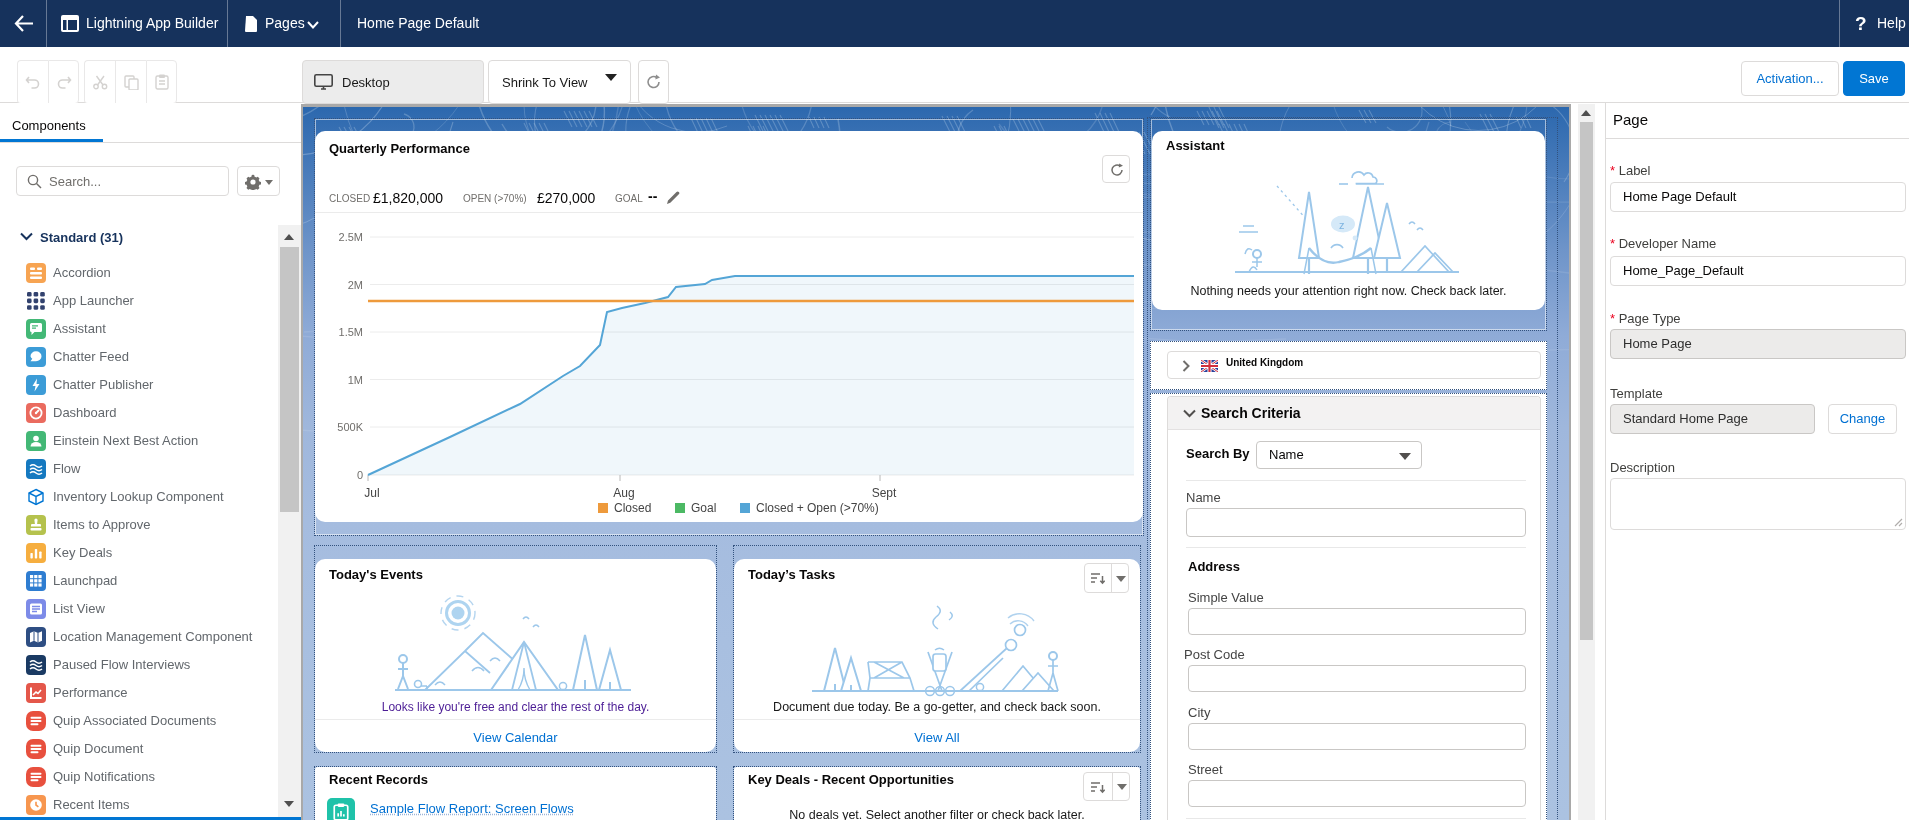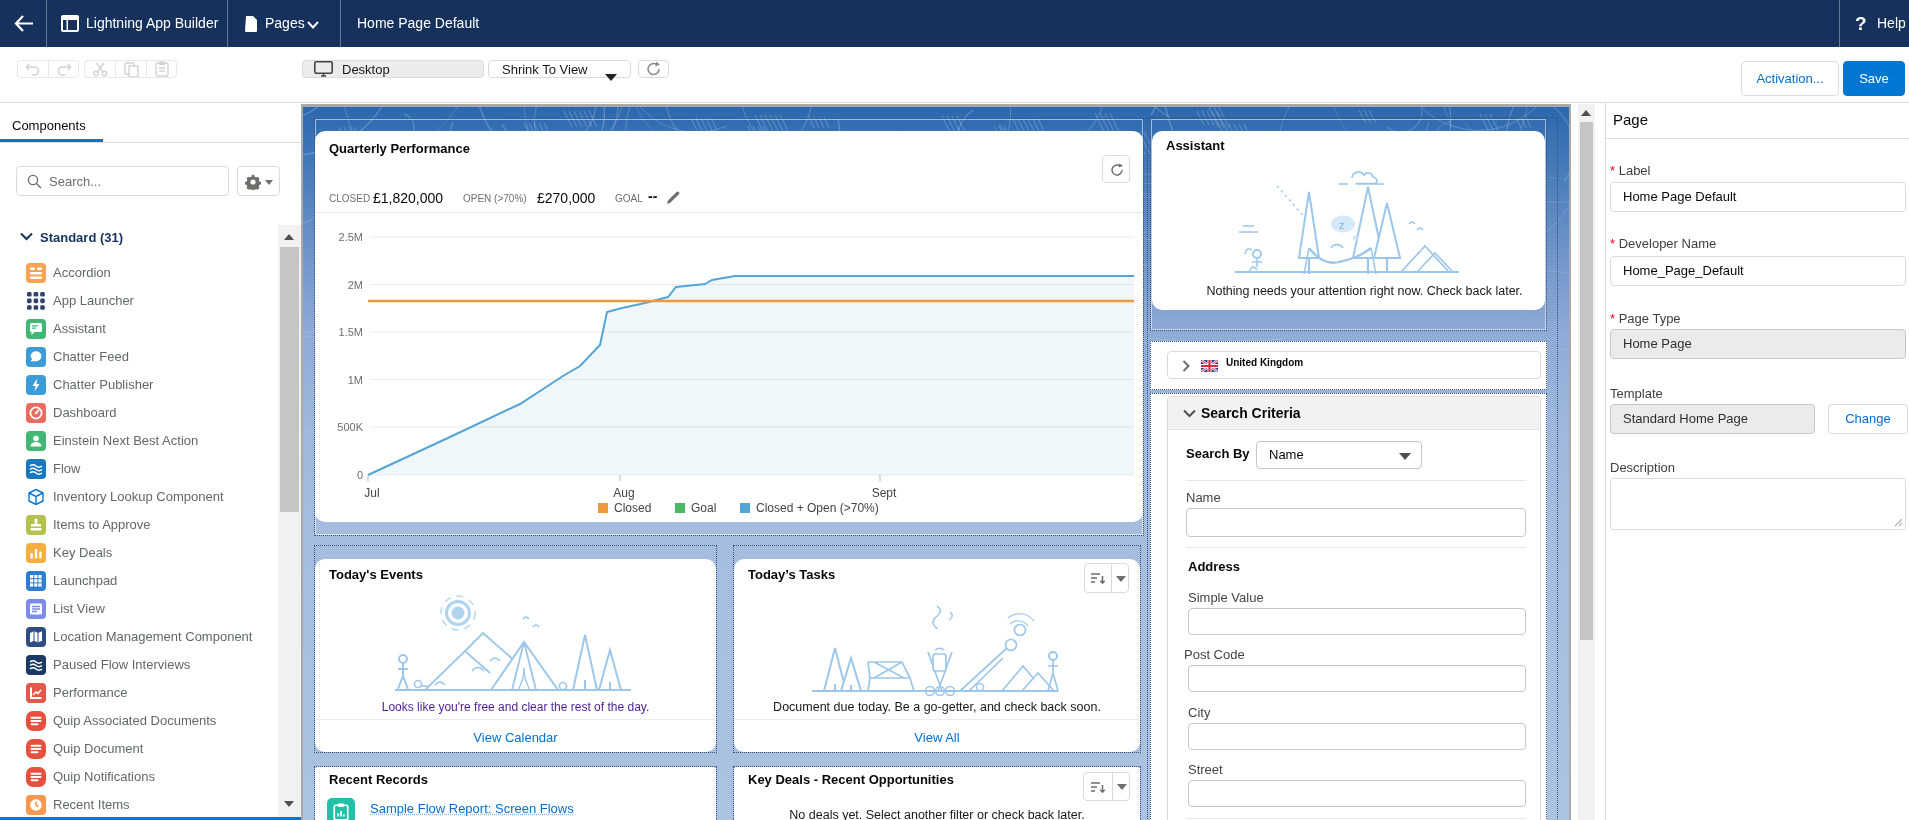--- a/index.html
+++ b/index.html
@@ -5,21 +5,21 @@
   * { margin:0; padding:0; box-sizing:border-box; }
   html,body { width:1909px; height:820px; overflow:hidden; font-family:"Liberation Sans",sans-serif; background:#fff; }
   #app { position:relative; width:1909px; height:820px; overflow:hidden; }
   .abs { position:absolute; }
   
   .topnav { position:absolute; left:0; top:0; width:1909px; height:47px; background:#16325c; }
   .topnav .sep { position:absolute; top:0; width:1px; height:47px; background:rgba(255,255,255,.35); }
   .navtxt { position:absolute; color:#fff; font-size:14px; line-height:47px; white-space:nowrap; }
   
   .toolbar { position:absolute; left:0; top:47px; width:1909px; height:56px; background:#fff; border-bottom:1px solid #dddbda; }
-  .tbtn { position:absolute; top:13px; height:18px; background:#fff; border:1px solid #e9e8e8; display:flex; align-items:center; justify-content:center; }
+  .tbtn { position:absolute; top:13px; height:44px; background:#fff; border:1px solid #e9e8e8; display:flex; align-items:center; justify-content:center; }
   .tbtn.en { border:1px solid #dddbda; }
   
   .sidebar { position:absolute; left:0; top:103px; width:301px; height:717px; background:#fff; }
   .cmp-row { position:absolute; left:26px; height:20px; display:flex; align-items:center; }
   .cmp-row .lbl { position:absolute; left:27px; top:2px; font-size:13px; color:#62676c; white-space:nowrap; }
   
   .canvas { position:absolute; left:301px; top:104px; width:1270px; height:716px;
      border-top:3px solid #a9a9a9; border-left:2px solid #a9a9a9; border-right:2px solid #a9a9a9;
      background:linear-gradient(180deg,#2c68ae 0%,#4579b9 8%,#6e94c9 20%,#8fabd7 32%,#9fb7dc 45%,#a5bcdf 58%,#a8bfe0 75%,#abc2e1 100%);
      overflow:hidden; }
@@ -601,21 +601,21 @@
 <text x="112" y="69" font-size="11" fill="#7db4e0" font-family="Liberation Sans" stroke="none">z</text>
 <circle cx="128" cy="78" r="2.4" fill="#d5e9f8" stroke="none"></circle>
 <path d="M182 64 q3 -4 6 0 M190 70 q3 -4 6 0" stroke-width="1.5"></path>
 <path d="M174 112 L198 86 L222 112" stroke-width="1.7"></path>
 <path d="M190 112 L208 93 L226 112" stroke-width="1.7"></path>
 <circle cx="30" cy="94" r="4"></circle>
 <path d="M30 98 v9 M25 102 h10 M22 112 q4 -9 8 -2 M18 94 q2 -8 7 -4" stroke-width="1.5"></path>
 <path d="M8 112 H232" stroke-width="2"></path>
 </g>
             </svg>
-    <div class="abs" style="left:16px;top:153px;width:393px;text-align:center;font-size:12.5px;color:#181818">Nothing needs your attention right now. Check back later.</div>
+    <div class="abs" style="left:0;top:153px;width:393px;text-align:center;font-size:12.5px;color:#181818">Nothing needs your attention right now. Check back later.</div>
   </div>
 </div>
 <div class="wrap" style="left:847px;top:234px;width:397px;height:49px;background:#fff">
   <div class="abs" style="left:16px;top:9px;width:374px;height:28px;border:1px solid #dddbda;border-radius:4px;background:#fff">
     <svg class="abs" style="left:14px;top:8px" width="8" height="12" viewBox="0 0 8 12">
               <path d="M1.5 1 L6.5 6 L1.5 11" stroke="#706e6b" stroke-width="2" fill="none"></path>
             </svg>
     <svg class="abs" style="left:33px;top:8px" width="17" height="12" viewBox="0 0 17 12">
       <rect width="17" height="12" fill="#2b409a"></rect>
       <path d="M0 0 L17 12 M17 0 L0 12" stroke="#fff" stroke-width="2.4"></path>
@@ -666,21 +666,21 @@
     <div class="abs" style="left:7px;top:8px;font-size:15px;color:#080707">Page</div>
     <div class="abs" style="left:0;top:35px;width:304px;height:1px;background:#dddbda"></div>
     <div class="plabel" style="left:4px;top:60px"><span class="red">*</span> Label</div>
     <div class="pinput" style="left:4px;top:79px;width:296px">Home Page Default</div>
     <div class="plabel" style="left:4px;top:133px"><span class="red">*</span> Developer Name</div>
     <div class="pinput" style="left:4px;top:153px;width:296px">Home_Page_Default</div>
     <div class="plabel" style="left:4px;top:208px"><span class="red">*</span> Page Type</div>
     <div class="pinput dis" style="left:4px;top:226px;width:296px">Home Page</div>
     <div class="plabel" style="left:4px;top:283px">Template</div>
     <div class="pinput dis" style="left:4px;top:301px;width:205px">Standard Home Page</div>
-    <div class="abs" style="left:222px;top:301px;width:80px;height:30px;border:1px solid #dddbda;border-radius:4px;background:#fff;text-align:center;line-height:28px;font-size:13px;color:#0070d2">Change</div>
+    <div class="abs" style="left:222px;top:301px;width:69px;height:30px;border:1px solid #dddbda;border-radius:4px;background:#fff;text-align:center;line-height:28px;font-size:13px;color:#0070d2">Change</div>
     <div class="plabel" style="left:4px;top:357px">Description</div>
     <div class="abs" style="left:4px;top:375px;width:296px;height:52px;border:1px solid #dddbda;border-radius:4px;background:#fff">
       <svg class="abs" style="right:2px;bottom:2px" width="9" height="9" viewBox="0 0 9 9">
           <path d="M8 1 L1 8 M8 5 L5 8" stroke="#b0adab" stroke-width="1.2"></path>
         </svg>
     </div>
   </div>
 </div>
 
 </body></html>

